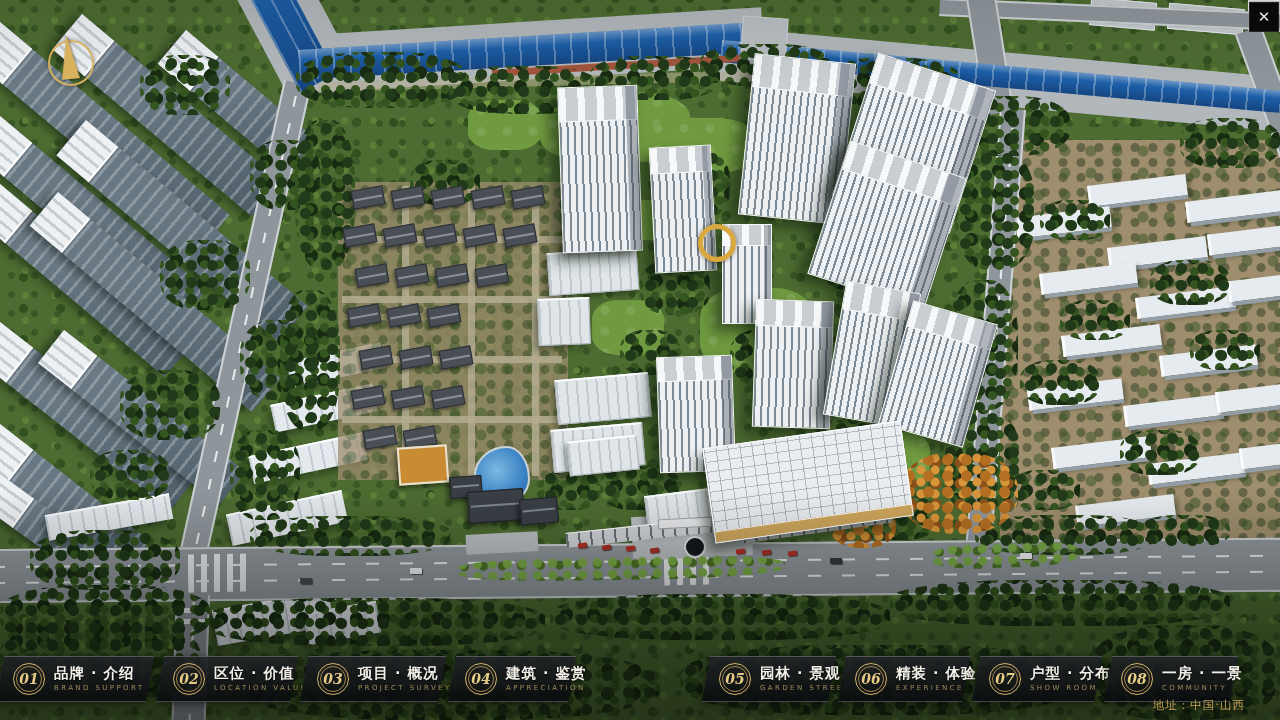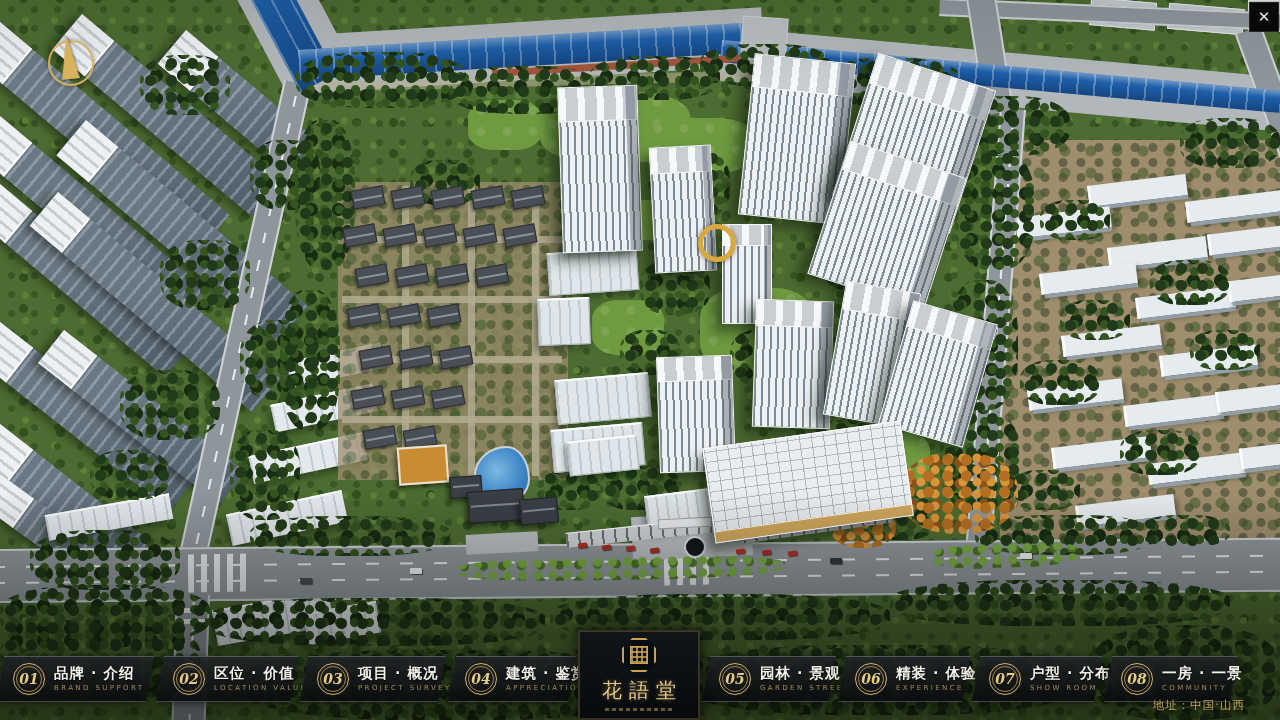--- a/index.html
+++ b/index.html
@@ -483,23 +483,16 @@
       <span class="badge">
           <b>08</b>
         </span>
       <span class="lbl">
           <span class="zh">一房 · 一景</span>
       <span class="en">COMMUNITY</span>
         </span>
     </div>
   </div>
 
-  <div class="el logopanel">
-    <span class="seal">
-        <i></i>
-      </span>
-    <span class="logotitle">花語堂</span>
-    <span class="logocaption"></span>
-  </div>
 
   <div class="el address">地址：中国·山西</div>
 
 </div>
 
 </body></html>

